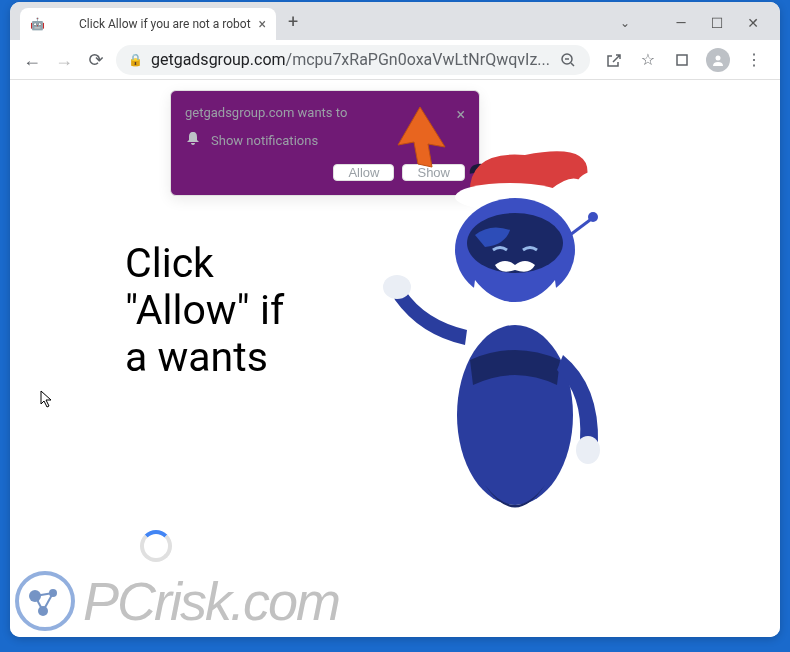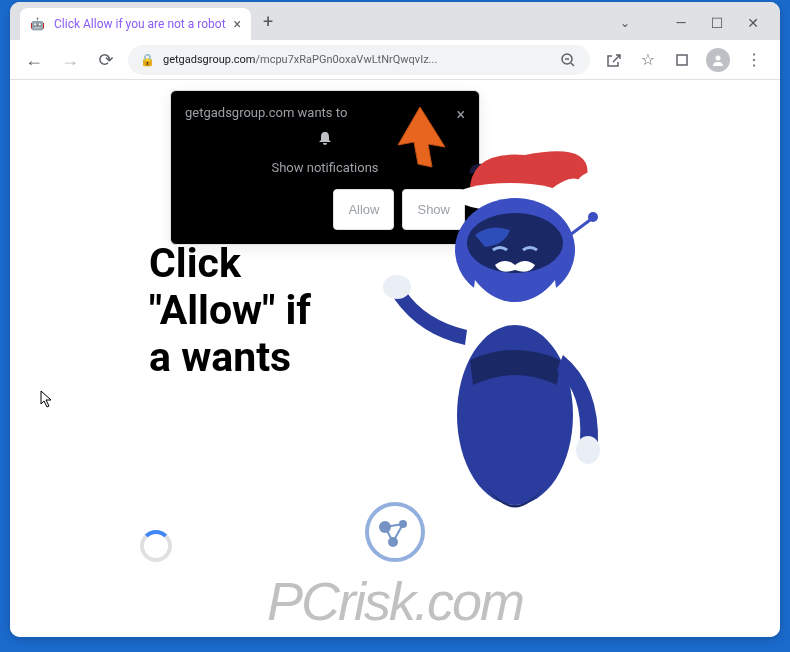--- a/index.html
+++ b/index.html
@@ -43,25 +43,26 @@
 .tab-favicon {
   width: 16px;
   height: 16px;
   display: flex;
   align-items: center;
   justify-content: center;
   font-size: 12px;
 }
 .tab-title {
   font-size: 12px;
-  color: #8b5cf6;
+  color: #404040;
   white-space: nowrap;
   overflow: hidden;
   text-overflow: ellipsis;
   flex: 1;
+  margin-left: 25px;
 }
 .tab-close {
   font-size: 14px;
   color: #666;
   cursor: pointer;
 }
 .new-tab {
   margin-left: 12px;
   margin-bottom: 8px;
   color: #555;
@@ -113,21 +114,21 @@
   height: 30px;
   background: #f1f3f4;
   border-radius: 15px;
   display: flex;
   align-items: center;
   padding: 0 12px;
   gap: 8px;
 }
 .padlock { font-size: 12px; color: #5f6368; }
 .url-text {
-  font-size: 11px;
+  font-size: 16px;
   color: #202124;
   white-space: nowrap;
   overflow: hidden;
   text-overflow: ellipsis;
   flex: 1;
 }
 .url-text .domain { color: #202124; }
 .url-text .path { color: #5f6368; }
 .toolbar-icons {
   display: flex;
@@ -161,75 +162,73 @@
   position: relative;
   height: calc(100% - 78px);
   background: #fff;
 }
 
 .notification-popup {
   position: absolute;
   top: 10px;
   left: 160px;
   width: 310px;
-  background: #000000;
+  background: #701a75;
   border: 1px solid #e0e0e0;
   border-radius: 6px;
   padding: 14px;
   box-shadow: 0 4px 14px rgba(0,0,0,0.08);
 }
 .notif-header {
   display: flex;
   justify-content: space-between;
   align-items: flex-start;
   margin-bottom: 6px;
 }
 .notif-title { font-size: 13px; color: #9aa0a6; }
 .notif-close { color: #9aa0a6; font-size: 16px; cursor: pointer; }
 .notif-body {
   display: flex;
   align-items: center;
   gap: 10px;
   font-size: 13px;
   color: #9aa0a6;
   margin-bottom: 14px;
-  flex-direction: column;
 }
 .notif-bell { font-size: 16px; }
 .notif-buttons {
   display: flex;
   gap: 8px;
   justify-content: flex-end;
 }
 .notif-btn {
   border: 1px solid #e0e0e0;
   border-radius: 4px;
-  padding: 12px 14px;
+  padding: 0 14px;
   font-size: 13px;
   color: #9aa0a6;
   background: #fff;
   cursor: pointer;
 }
 
 .arrow-overlay {
   position: absolute;
   top: 22px;
   left: 380px;
   z-index: 10;
 }
 
 .main-text {
   position: absolute;
   top: 160px;
   left: 115px;
   font-size: 41px;
   color: #000;
-  font-weight: 700;
+  font-weight: 400;
   line-height: 1.15;
-  margin-left: 24px;
 }
 
 .robot-santa {
   position: absolute;
   top: 55px;
   left: 365px;
 }
 
 .question-mark {
   position: absolute;
@@ -254,21 +253,20 @@
 
 .watermark {
   position: absolute;
   bottom: 5px;
   left: 5px;
   right: 5px;
   display: flex;
   align-items: center;
   gap: 8px;
   opacity: 0.6;
-  flex-direction: column;
 }
 .watermark-logo {
   width: 60px;
   height: 60px;
 }
 .watermark-text {
   font-size: 54px;
   font-weight: 300;
   font-style: italic;
   color: #999;

